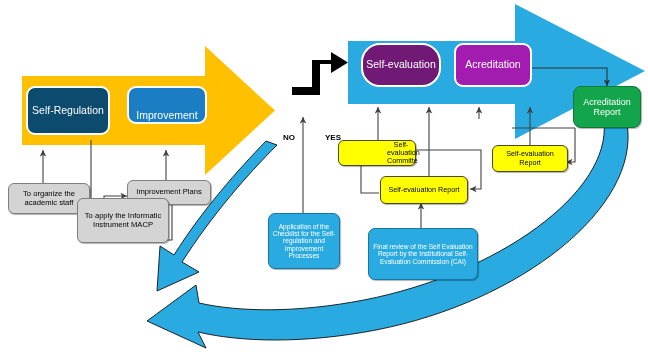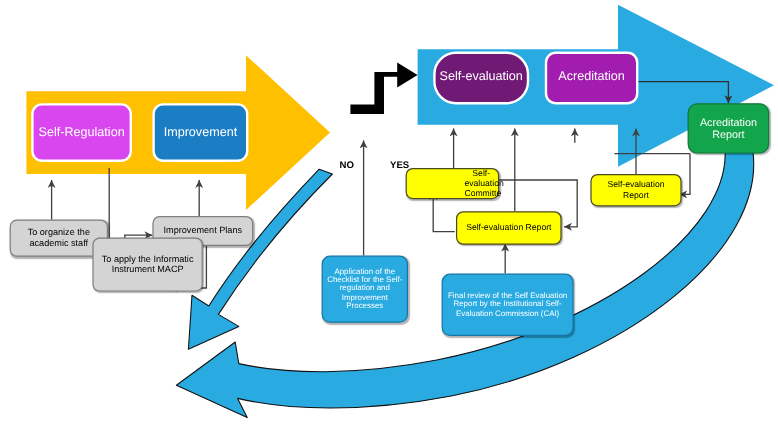--- a/index.html
+++ b/index.html
@@ -5,21 +5,21 @@
   html,body{margin:0;padding:0;background:#ffffff;}
   body{font-family:"Liberation Sans",sans-serif;}
   #stage{position:relative;width:648px;height:357px;background:#ffffff;overflow:hidden;}
   #svgroot{position:absolute;left:0;top:0;width:648px;height:357px;}
   .node{position:absolute;box-sizing:border-box;display:flex;align-items:center;
         justify-content:center;text-align:center;line-height:1.12;}
   .node span{display:block;width:100%;padding:0 2px;}
 
   
   .phase{border-radius:9px;border:2px solid #ffffff;color:#ffffff;font-size:10.5px;}
-  .phase-red{background:#d946ef;}
+  .phase-red{background:#0c4a6e;}
   .phase-blue{background:#1B7DC4;}
   .phase-red2{background:#701a75;border-radius:19px;}
   .phase-dark{background:#a21caf;}
 
   
   .grey{background:#D4D4D4;border:1px solid #7f7f7f;border-radius:6px;
         color:#000000;font-size:7.6px;box-shadow:1px 1px 1px rgba(0,0,0,.30);}
 
   
   .yellow{background:#FFFF00;border:1px solid #4a4a20;border-radius:6px;
@@ -104,21 +104,21 @@
              L196,285
              L199,303
              C239,312 297,313 364,300
              C497,274 611,193 604,122 Z" fill="#29ABE2" stroke="#111111" stroke-width="0.9" stroke-linejoin="round"></path>
   </svg>
 
   <div class="node phase phase-red" style="left:26px;top:86px;width:84px;height:49px;">
     <span>Self-Regulation</span>
   </div>
 
-  <div class="node phase phase-blue" style="left:127px;top:86px;width:80px;height:49px;">
+  <div class="node phase phase-blue" style="left:127px;top:86px;width:80px;height:38px;align-items:flex-end;">
     <span>Improvement</span>
   </div>
 
   <div class="node phase phase-red2" style="left:361px;top:43px;width:80px;height:44px;">
     <span>Self-evaluation</span>
   </div>
 
   <div class="node phase phase-dark" style="left:454px;top:43px;width:78px;height:44px;">
     <span>Acreditation</span>
   </div>

